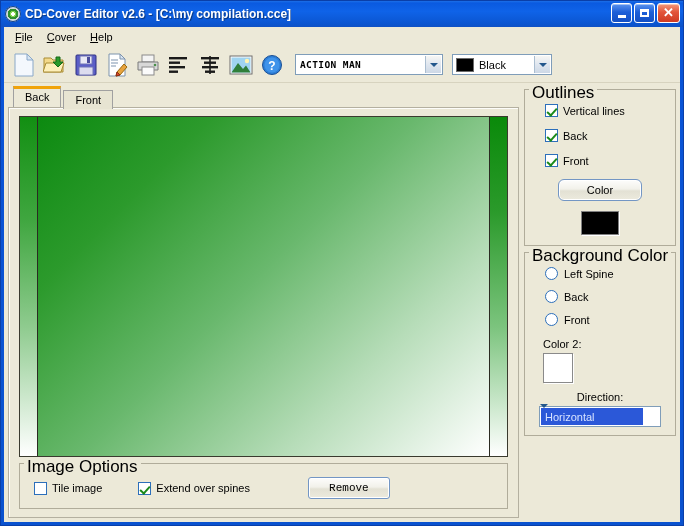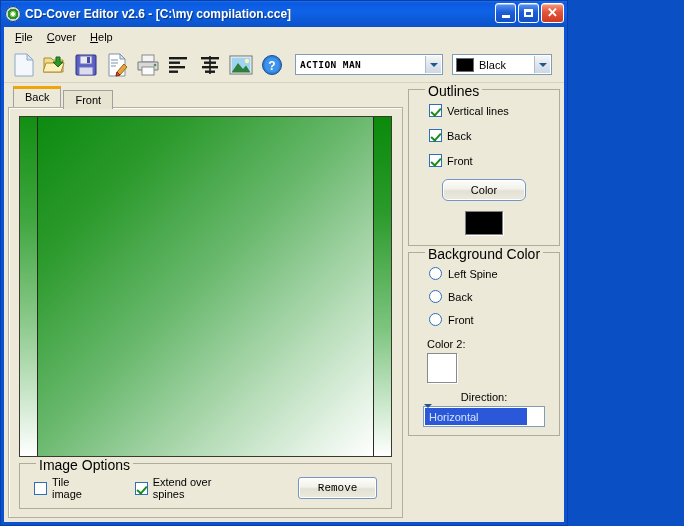--- a/index.html
+++ b/index.html
@@ -13,21 +13,21 @@
     width: 684px;
     height: 526px;
     overflow: hidden;
     background: #0a4fc4;
   }
 
   
   .window {
     position: absolute;
     left: 0; top: 0;
-    width: 568px; height: 526px;
+    width: 684px; height: 526px;
     background: linear-gradient(to bottom, #0954d8 0%, #0a52cf 100%);
     border: 1px solid #0a3fa8;
     display: flex;
     flex-direction: column;
   }
 
   
   .titlebar {
     height: 26px;
     background: linear-gradient(to bottom,
@@ -264,24 +264,24 @@
 
   
   .groupbox {
     border: 1px solid #b0ac9a;
     position: relative;
     padding: 12px 8px 8px 8px;
     background: transparent;
   }
   .groupbox > .gb-title {
     position: absolute;
-    top: -7px; left: 16px;
+    top: -7px; left: 4px;
     background: #ece9d8;
     padding: 0 3px;
-    font-size: 14px;
+    font-size: 17px;
     color: #000;
     white-space: nowrap;
   }
   #image-options {
     margin: 2px 4px 2px 4px;
     flex: 0 0 auto;
     height: 46px;
     display: flex;
     align-items: center;
   }

